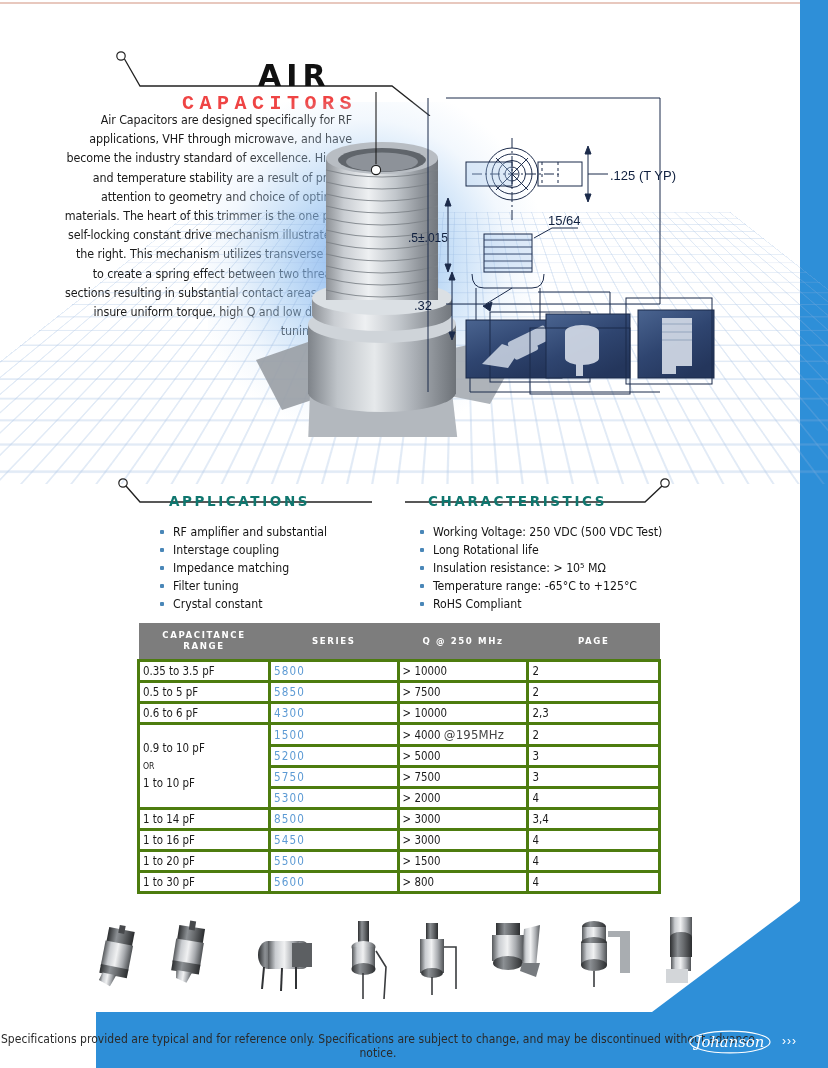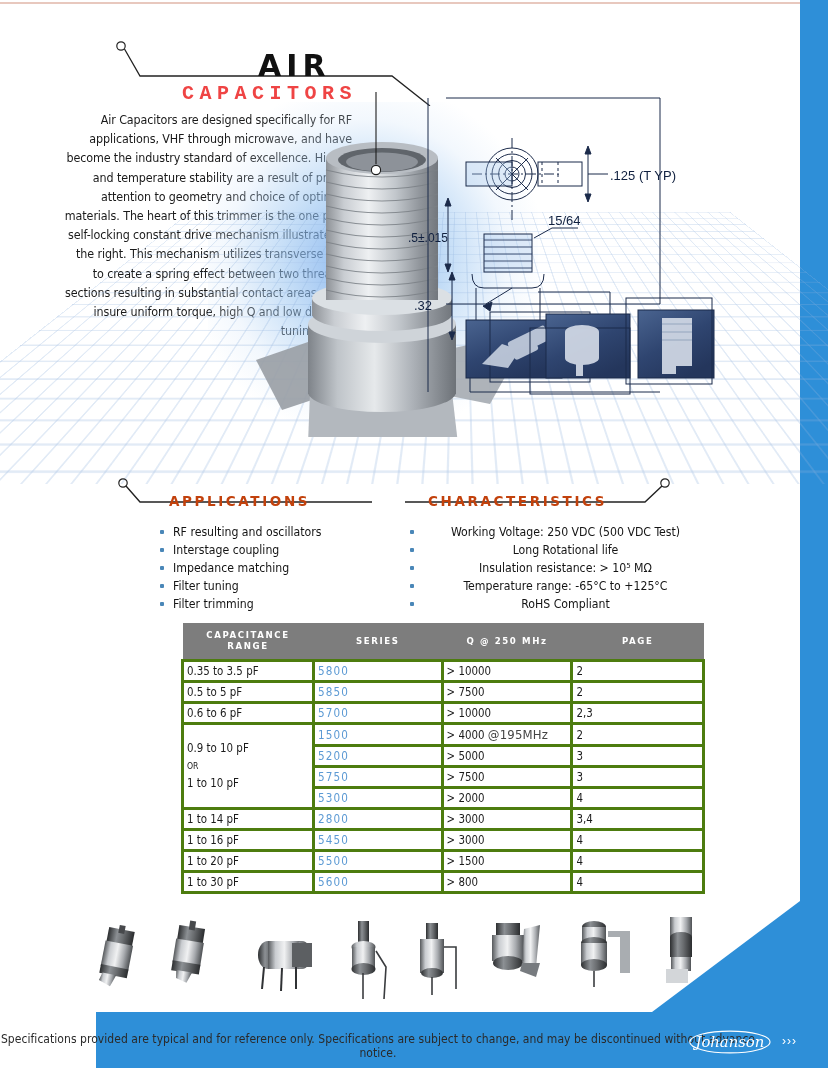--- a/index.html
+++ b/index.html
@@ -17,21 +17,21 @@
   .top-rule{position:absolute;left:0;top:2px;width:800px;height:2px;background:#e8c8be;}
 
   
   .blue-bar{position:absolute;right:0;top:0;width:28px;height:1010px;background:#2e8fd8;}
   .blue-foot{
     position:absolute;left:0;top:0;width:828px;height:1068px;
     pointer-events:none;
   }
 
   
-  .title-wrap{position:absolute;left:0;top:14px;width:800px;height:90px;}
+  .title-wrap{position:absolute;left:0;top:24px;width:800px;height:90px;}
   .title-air{
     position:absolute;left:258px;top:34px;
     font-size:30px;font-weight:bold;letter-spacing:5px;color:#111;
     font-family:"DejaVu Sans", sans-serif;
   }
   .title-caps{
     position:absolute;left:182px;top:68px;
     font-size:20px;font-weight:bold;letter-spacing:5.5px;color:#ef4444;
     font-family:Liberation Mono, monospace;
   }
@@ -59,21 +59,21 @@
     background-size:11px 11px;
     transform:perspective(340px) rotateX(58deg);
     transform-origin:50% 0%;
     opacity:.65;
   }
   .hero-svg{position:absolute;left:0;top:0;}
 
   
   .sec-head{
     position:absolute;
-    font-size:13.5px;font-weight:bold;letter-spacing:2.6px;color:#c2410c;
+    font-size:13.5px;font-weight:bold;letter-spacing:2.6px;color:#0f766e;
     font-family:"DejaVu Sans", sans-serif;
   }
   .sec-rule-svg{position:absolute;left:100px;top:476px;}
 
   .bullets{
     position:absolute;
     font-family:"DejaVu Sans Condensed","DejaVu Sans", sans-serif;
     font-size:12.2px;line-height:16.4px;color:#141414;
     list-style:none;margin:0;padding:0;
   }
@@ -81,21 +81,20 @@
   .bullets li:before{
     content:"";position:absolute;left:2px;top:6px;
     width:4px;height:4px;background:#4a87b8;border-radius:1px;
   }
 
   
   .tbl{
     position:absolute;left:137px;top:623px;width:524px;
     border-collapse:collapse;
     font-family:"DejaVu Sans Condensed","DejaVu Sans", sans-serif;
-    margin-left:44px;
   }
   .tbl th{
     background:#7d7d7d;color:#ffffff;
     font-size:8.6px;font-weight:bold;letter-spacing:1.6px;
     padding:7px 2px;text-align:center;line-height:11px;
     border:none;
     font-family:"DejaVu Sans", sans-serif;
   }
   .tbl td{
     border:3px solid #4d7c0f;
@@ -308,28 +307,28 @@
     <circle cx="23" cy="7" r="4.2" fill="none" stroke="#222" stroke-width="1.2"></circle>
     <path d="M26,10 L40,26 L272,26" fill="none" stroke="#222" stroke-width="1.4"></path>
     <path d="M305,26 L545,26 L562,10" fill="none" stroke="#222" stroke-width="1.4"></path>
     <circle cx="565" cy="7" r="4.2" fill="none" stroke="#222" stroke-width="1.2"></circle>
   </svg>
 
   <div class="sec-head" style="left:169px;top:493px;">APPLICATIONS</div>
   <div class="sec-head" style="left:428px;top:493px;">CHARACTERISTICS</div>
 
   <ul class="bullets" style="left:158px;top:524px;width:250px;">
-    <li>RF resulting and oscillators</li>
+    <li>RF amplifier and substantial</li>
     <li>Interstage coupling</li>
     <li>Impedance matching</li>
     <li>Filter tuning</li>
-    <li>Filter trimming</li>
+    <li>Crystal constant</li>
   </ul>
 
-  <ul class="bullets" style="left:408px;top:524px;width:300px;text-align:center;">
+  <ul class="bullets" style="left:418px;top:524px;width:300px;">
     <li>Working Voltage:  250 VDC (500 VDC Test)</li>
     <li>Long Rotational life</li>
     <li>Insulation resistance:  &gt; 10⁵ MΩ</li>
     <li>Temperature range:  -65°C to +125°C</li>
     <li>RoHS Compliant</li>
   </ul>
 
   <table class="tbl">
     <thead>
       <tr>
@@ -350,21 +349,21 @@
         <td>2</td>
       </tr>
       <tr>
         <td class="rng">0.5 to 5 pF</td>
         <td class="series">5850</td>
         <td>&gt; 7500</td>
         <td>2</td>
       </tr>
       <tr>
         <td class="rng">0.6 to 6 pF</td>
-        <td class="series">5700</td>
+        <td class="series">4300</td>
         <td>&gt; 10000</td>
         <td>2,3</td>
       </tr>
       <tr>
         <td class="merged" rowspan="4">
           <span>0.9 to 10 pF</span><br>
           <span class="sm" style="font-size:8.6px">OR</span><br>
           <span>1 to 10 pF</span>
         </td>
         <td class="series">1500</td>
@@ -384,21 +383,21 @@
         <td>&gt; 7500</td>
         <td>3</td>
       </tr>
       <tr>
         <td class="series">5300</td>
         <td>&gt; 2000</td>
         <td>4</td>
       </tr>
       <tr>
         <td class="rng">1 to 14 pF</td>
-        <td class="series">2800</td>
+        <td class="series">8500</td>
         <td>&gt; 3000</td>
         <td>3,4</td>
       </tr>
       <tr>
         <td class="rng">1 to 16 pF</td>
         <td class="series">5450</td>
         <td>&gt; 3000</td>
         <td>4</td>
       </tr>
       <tr>

